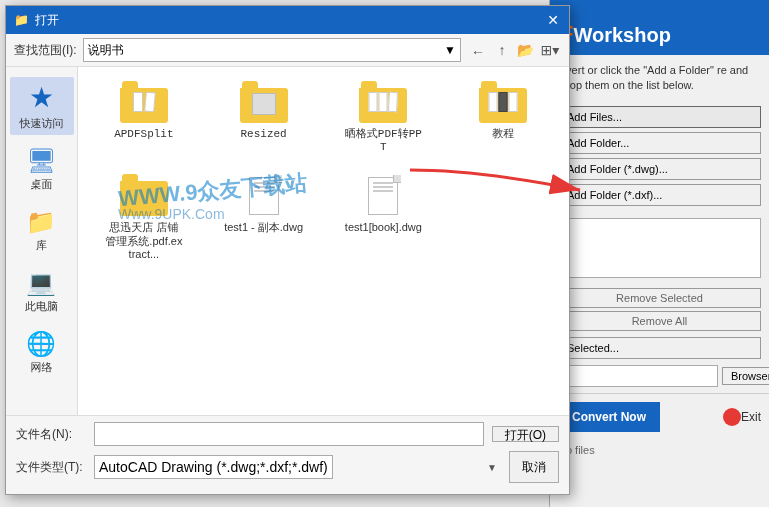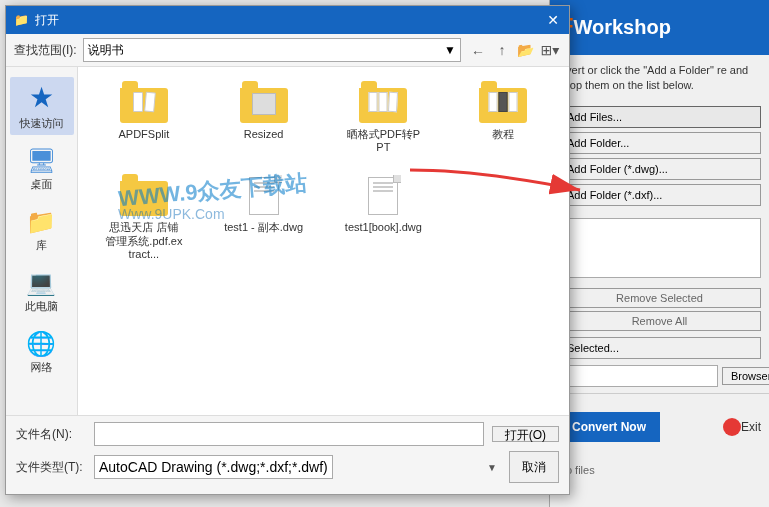--- a/index.html
+++ b/index.html
@@ -23,21 +23,21 @@
       background: #f0f0f0;
       border-left: 1px solid #aaa;
       display: flex;
       flex-direction: column;
     }
     .workshop-header {
       background: #1565c0;
       color: white;
       font-size: 20px;
       font-weight: bold;
-      padding: 12px 10px 16px 10px;
+      padding: 12px 10px 8px 10px;
       height: 55px;
       display: flex;
       align-items: flex-end;
     }
     .workshop-title-f {
       color: #ff6600;
       font-size: 22px;
       font-weight: bold;
     }
     .workshop-desc {
@@ -122,21 +122,21 @@
       padding: 2px 8px;
       background: #f0f0f0;
       border: 1px solid #999;
       cursor: pointer;
       font-size: 11px;
     }
     .workshop-bottom {
       display: flex;
       align-items: center;
       justify-content: space-between;
-      padding: 18px 8px;
+      padding: 8px 8px;
       border-top: 1px solid #ccc;
       background: #f0f0f0;
     }
     .convert-now-btn {
       background: #1565c0;
       color: white;
       border: none;
       padding: 8px 14px;
       font-size: 12px;
       cursor: pointer;
@@ -293,20 +293,21 @@
     .dialog-files {
       flex: 1;
       background: white;
       overflow-y: auto;
       padding: 10px;
     }
     .files-grid {
       display: grid;
       grid-template-columns: repeat(4, 1fr);
       gap: 12px 8px;
+      font-family: Liberation Mono, monospace;
     }
     .file-item {
       display: flex;
       flex-direction: column;
       align-items: center;
       cursor: pointer;
       padding: 4px;
       border-radius: 2px;
     }
     .folder-icon-wrap {

